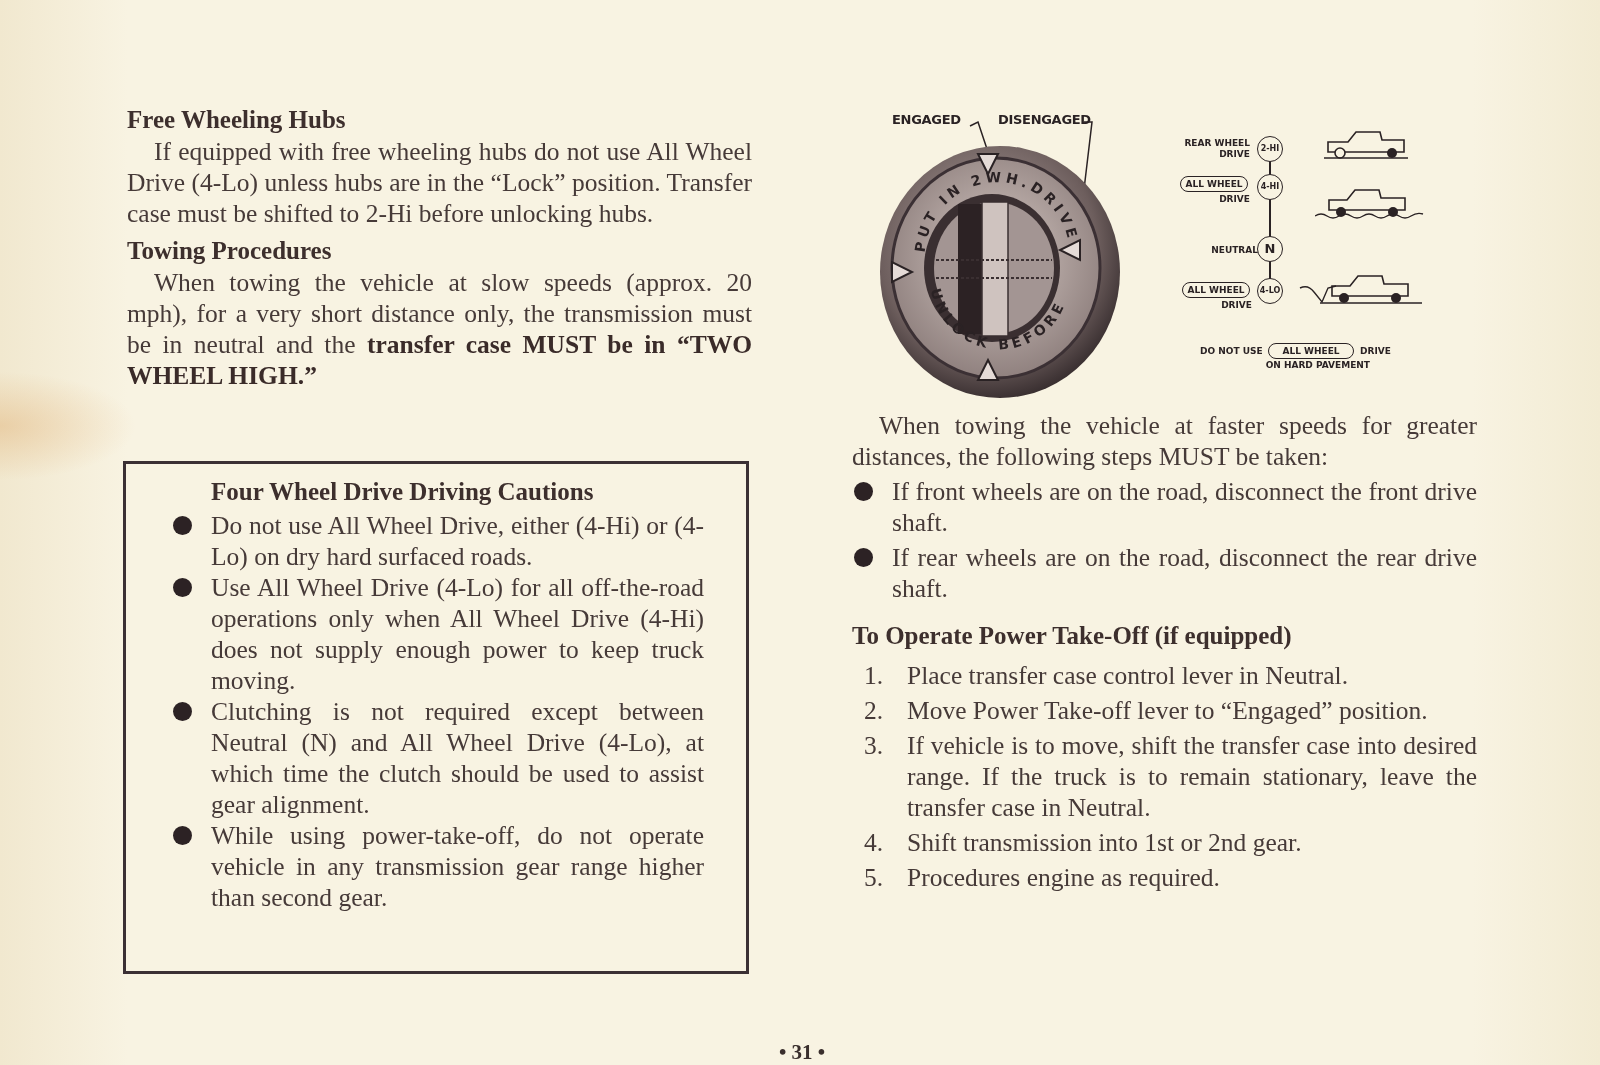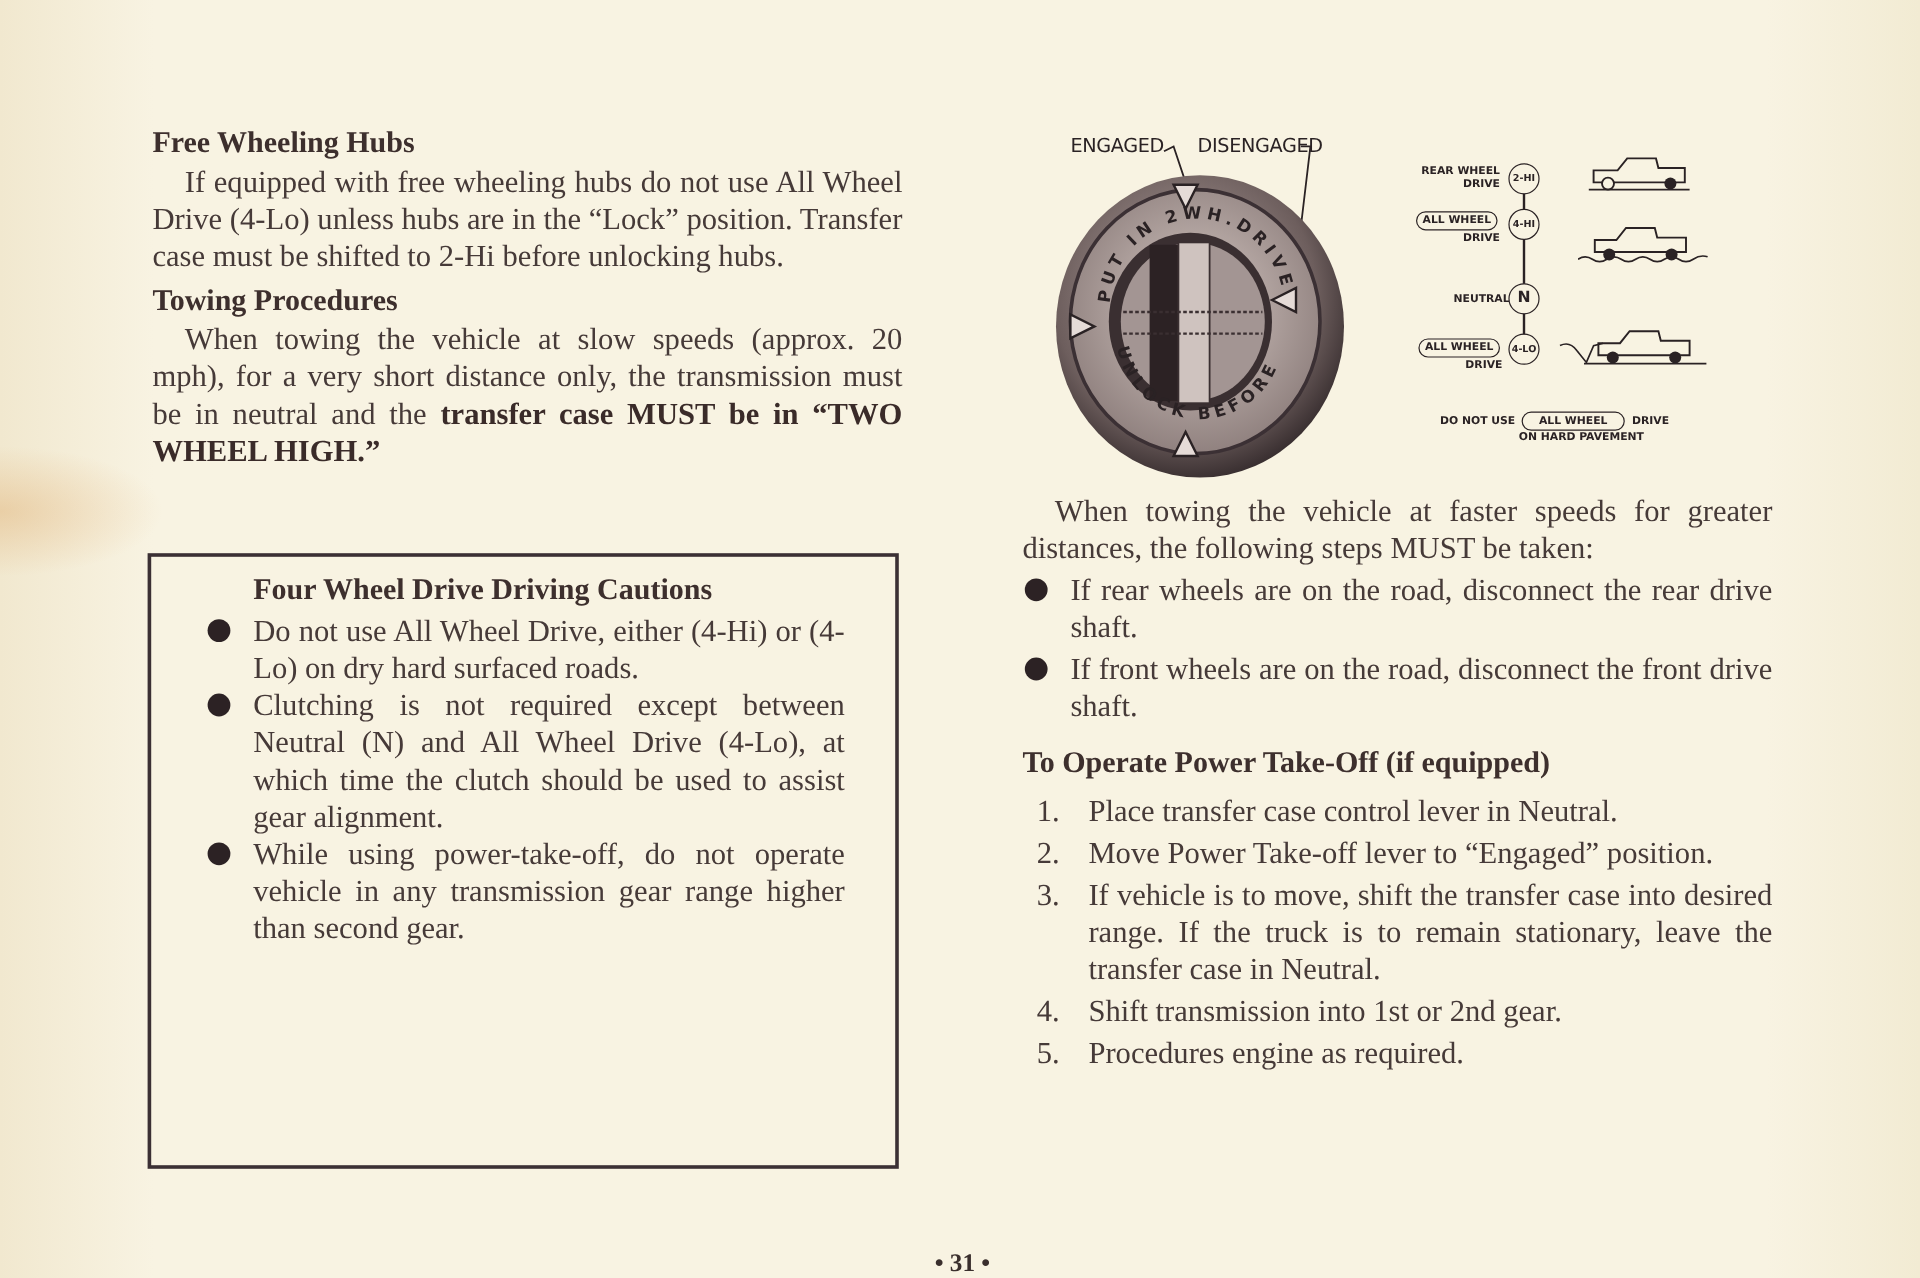--- a/index.html
+++ b/index.html
@@ -62,21 +62,21 @@
 
   .page-number {
     position: absolute; left: 760px; top: 1040px; width: 84px; text-align: center;
     font-family: "Liberation Serif", "DejaVu Serif", serif; font-size: 21px; font-weight: bold; color: #3a2f2d;
   }
 
   
   .hub-figure { position: absolute; left: 870px; top: 112px; width: 260px; height: 290px; }
   .hub-label {
     position: absolute; top: 0; font-family: "DejaVu Sans", sans-serif;
-    font-size: 16px; font-weight: normal; color: #2a2224; letter-spacing: -0.3px;
+    font-size: 13px; font-weight: bold; color: #2a2224; letter-spacing: -0.3px;
   }
 
   
   .shift-diagram { position: absolute; left: 1180px; top: 130px; width: 280px; height: 250px; }
   .sd-text {
     position: absolute; font-family: "DejaVu Sans", sans-serif; font-weight: bold;
     font-size: 9px; color: #2a2224; text-align: right; line-height: 11px;
   }
   .pill {
     position: absolute; border: 1.5px solid #2a2224; border-radius: 10px;
@@ -100,20 +100,21 @@
     <h2>Free Wheeling Hubs</h2>
     <p class="body">If equipped with free wheeling hubs do not use All Wheel Drive (4-Lo) unless hubs are in the “Lock” position. Transfer case must be shifted to 2-Hi before unlocking hubs.</p>
     <h2 style="margin-top:6px">Towing Procedures</h2>
     <p class="body"><span>When towing the vehicle at slow speeds (approx. 20 mph), for a very short distance only, the transmission must be in neutral and the </span><span class="strong">transfer case MUST be in “TWO WHEEL HIGH.”</span></p>
   </div>
 
   <div class="caution-box">
     <h3>Four Wheel Drive Driving Cautions</h3>
     <ul class="bullets">
       <li><span class="dot"></span><span>Do not use All Wheel Drive, either (4-Hi) or (4-Lo) on dry hard surfaced roads.</span></li>
+      <li><span class="dot"></span><span>Use All Wheel Drive (4-Lo) for all off-the-road operations only when All Wheel Drive (4-Hi) does not supply enough power to keep truck moving.</span></li>
       <li><span class="dot"></span><span>Clutching is not required except between Neutral (N) and All Wheel Drive (4-Lo), at which time the clutch should be used to assist gear alignment.</span></li>
       <li><span class="dot"></span><span>While using power-take-off, do not operate vehicle in any transmission gear range higher than second gear.</span></li>
     </ul>
   </div>
 
   <div class="hub-figure">
     <span class="hub-label" style="left:22px">ENGAGED</span>
     <span class="hub-label" style="left:128px">DISENGAGED</span>
     <svg width="260" height="290" viewBox="0 0 260 290" style="position:absolute;left:0;top:0">
       <defs>
@@ -197,22 +198,22 @@
 
     <div class="sd-text" style="left:20px;top:216px">DO NOT USE</div>
     <div class="pill" style="left:88px;top:213px;width:84px">ALL WHEEL</div>
     <div class="sd-text" style="left:180px;top:216px">DRIVE</div>
     <div class="sd-text" style="left:60px;top:230px;width:130px">ON HARD PAVEMENT</div>
   </div>
 
   <div class="col-right">
     <p class="body">When towing the vehicle at faster speeds for greater distances, the following steps MUST be taken:</p>
     <ul class="bullets right-bullets" style="margin-top:4px">
+      <li><span class="dot"></span><span>If front wheels are on the road, disconnect the front drive shaft.</span></li>
       <li><span class="dot"></span><span>If rear wheels are on the road, disconnect the rear drive shaft.</span></li>
-      <li><span class="dot"></span><span>If front wheels are on the road, disconnect the front drive shaft.</span></li>
     </ul>
     <h2 style="margin-top:16px">To Operate Power Take-Off (if equipped)</h2>
     <ol class="steps">
       <li><span class="num">1.</span><span>Place transfer case control lever in Neutral.</span></li>
       <li><span class="num">2.</span><span>Move Power Take-off lever to “Engaged” position.</span></li>
       <li><span class="num">3.</span><span>If vehicle is to move, shift the transfer case into desired range. If the truck is to remain stationary, leave the transfer case in Neutral.</span></li>
       <li><span class="num">4.</span><span>Shift transmission into 1st or 2nd gear.</span></li>
       <li><span class="num">5.</span><span>Procedures engine as required.</span></li>
     </ol>
   </div>

